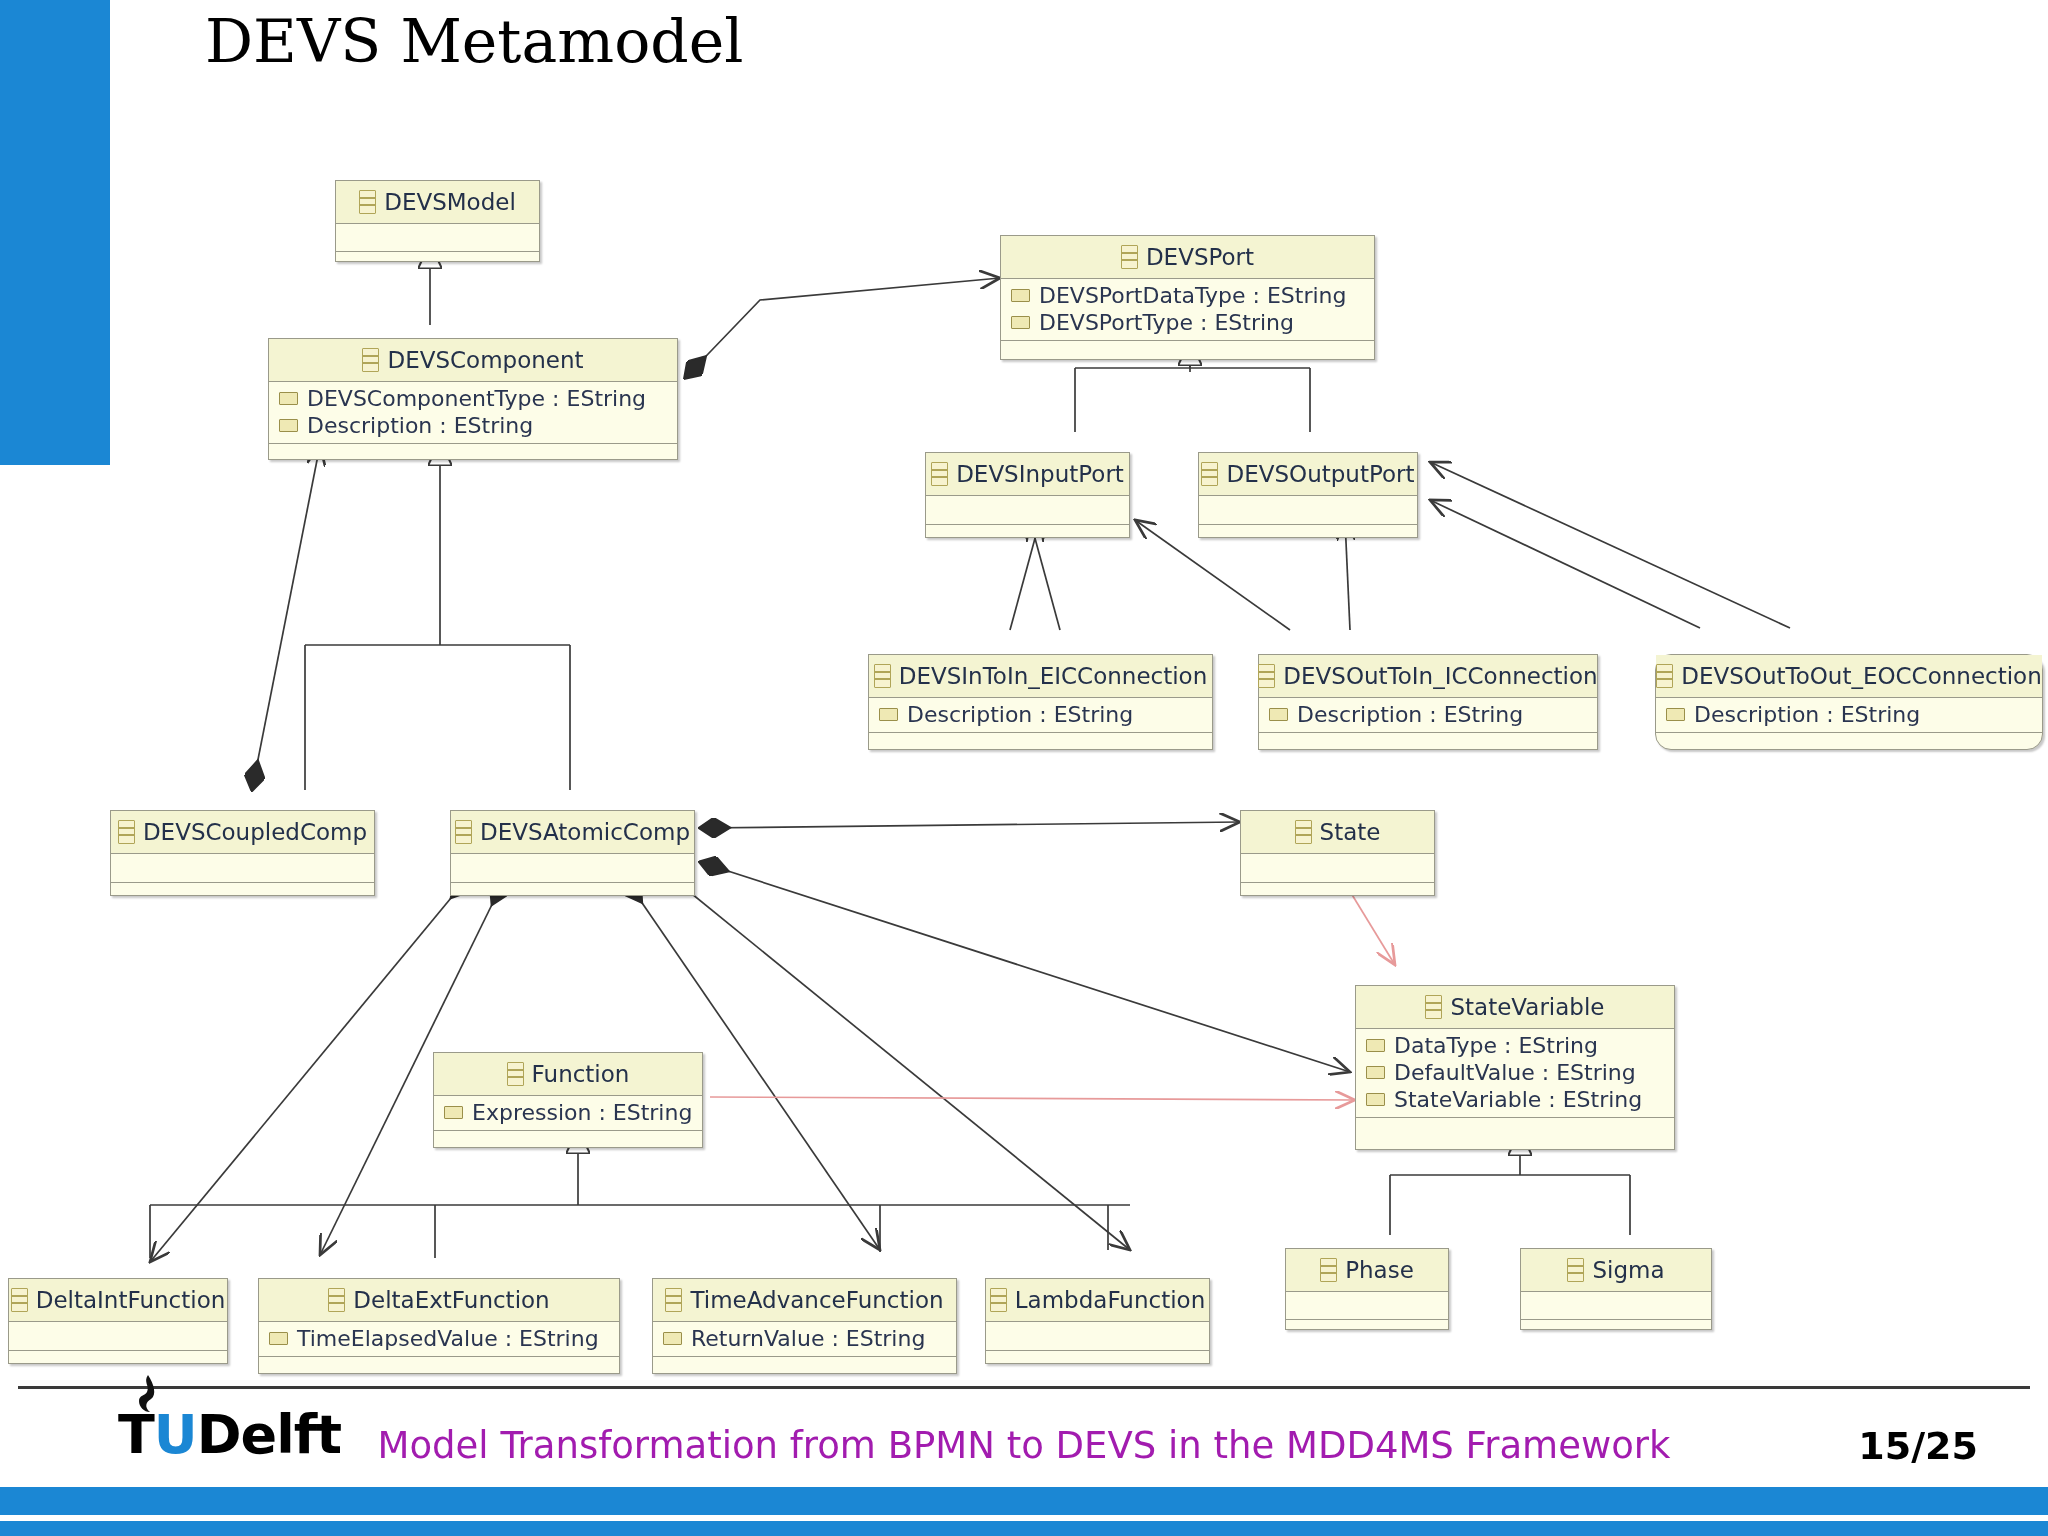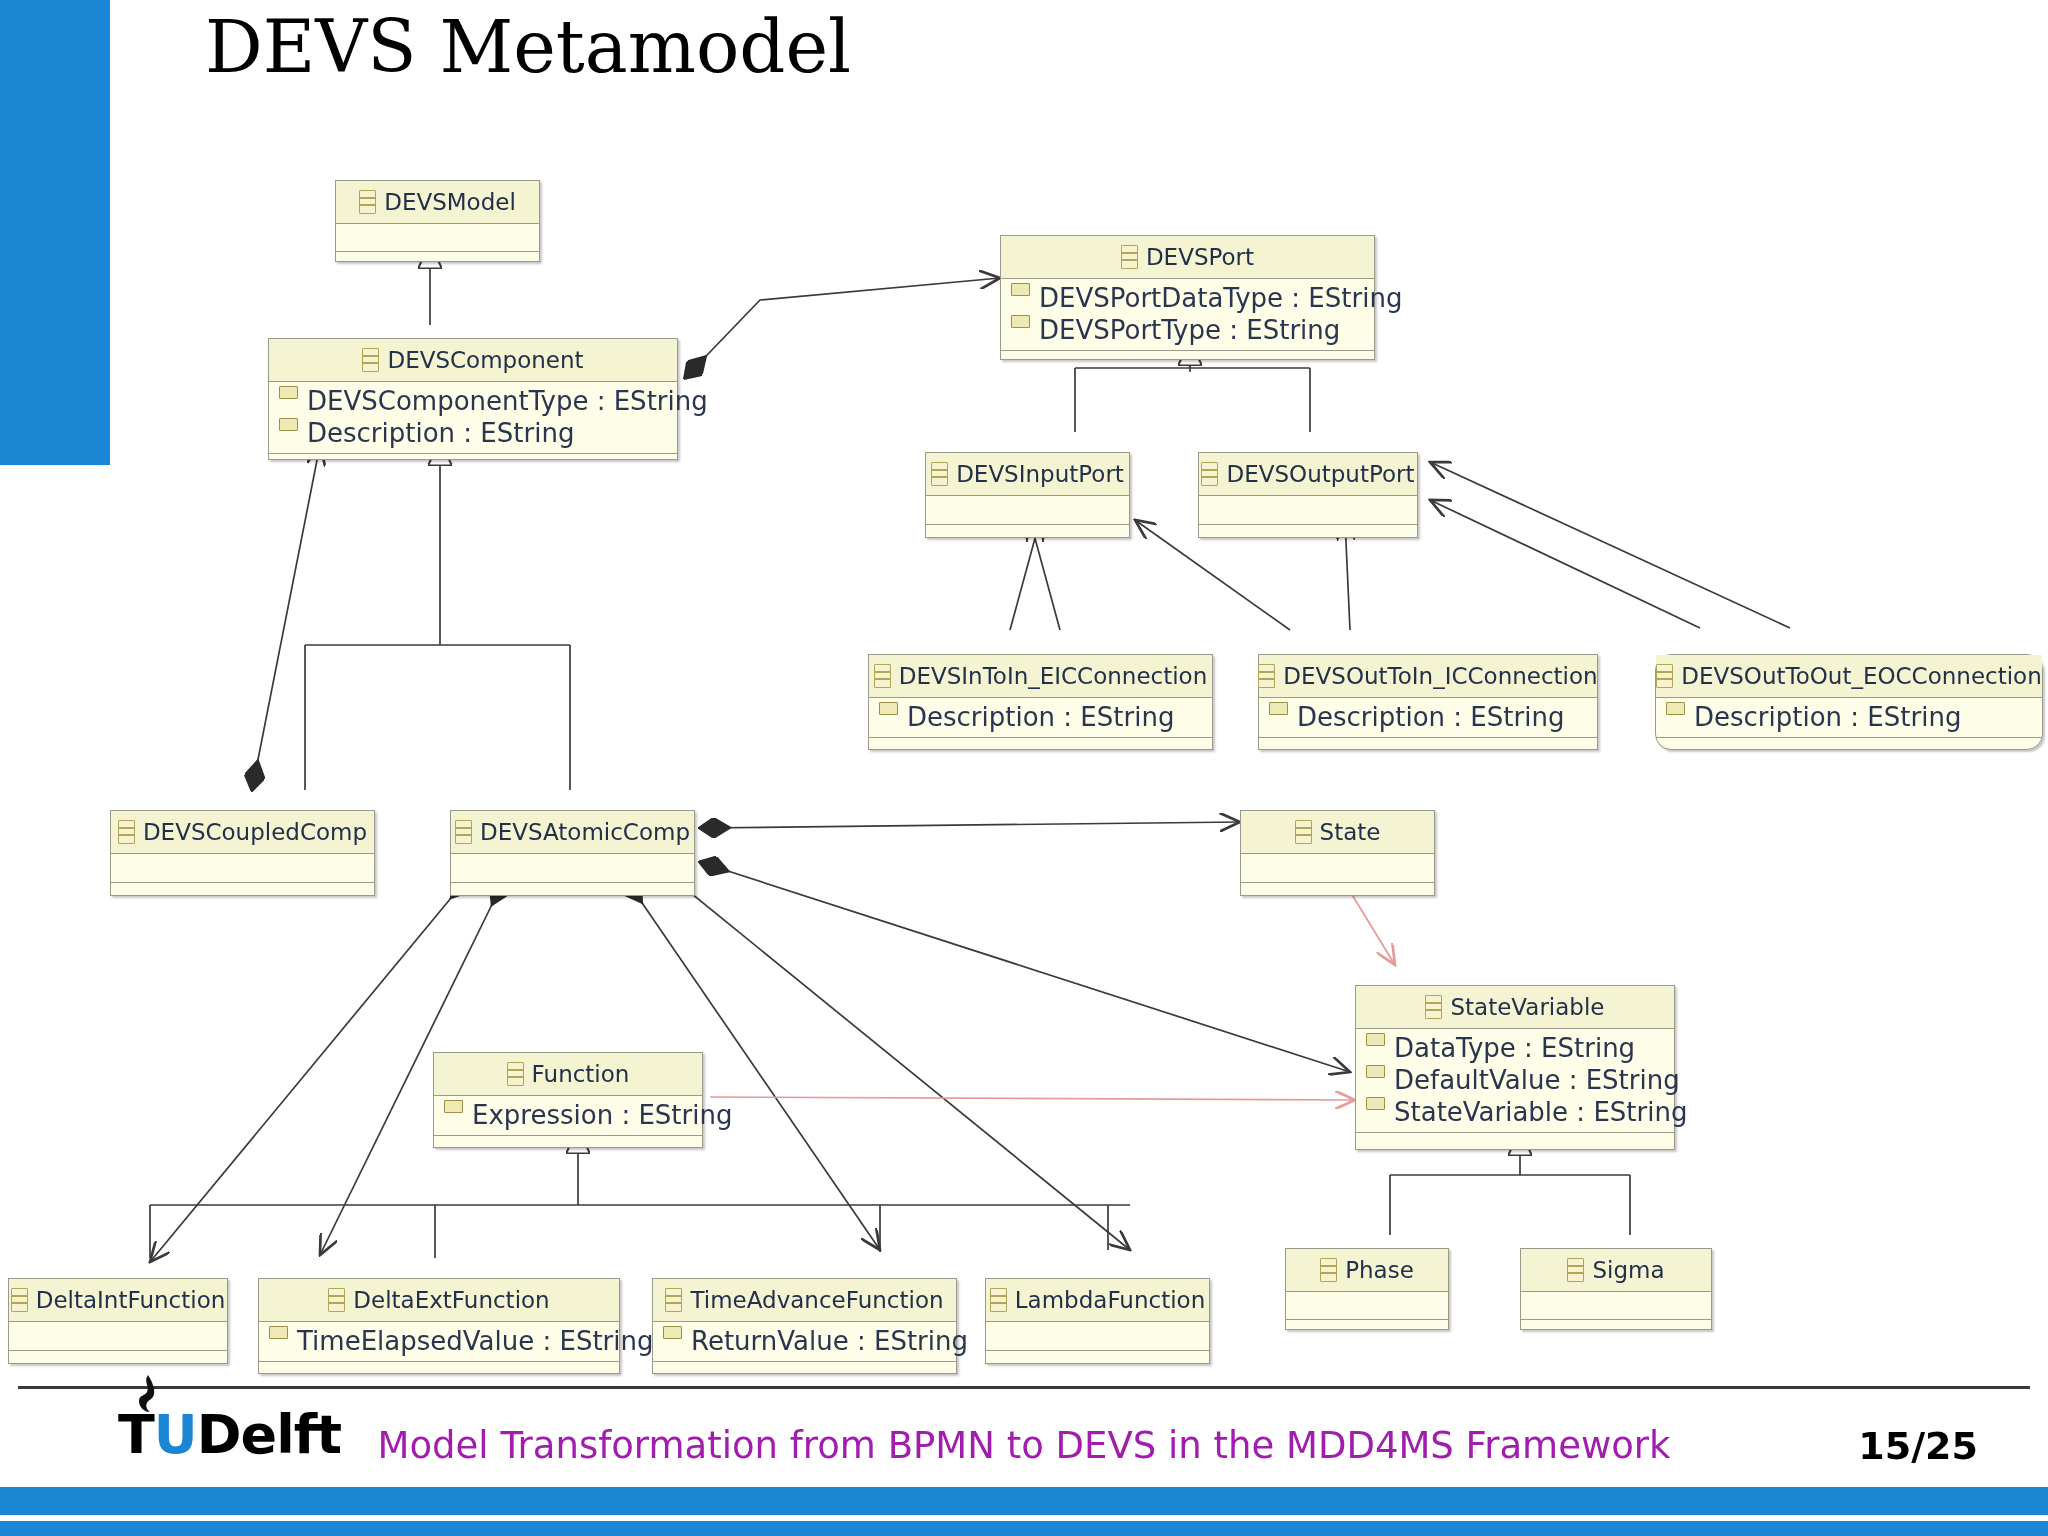--- a/index.html
+++ b/index.html
@@ -15,21 +15,21 @@
   
   .accent-bar{
     position:absolute;left:0;top:0;width:110px;height:465px;
     background:#1b87d4;
   }
 
   
   .slide-title{
     position:absolute;left:205px;top:10px;
     font-family:"DejaVu Serif", serif;
-    font-size:72px;line-height:1.05;
+    font-size:60px;line-height:1.05;
     color:#000;white-space:nowrap;
   }
 
   
   #wires{position:absolute;left:0;top:0;width:2048px;height:1390px;}
 
   
   .uml{
     position:absolute;
     box-sizing:border-box;
@@ -49,24 +49,24 @@
     padding:0 6px;
     white-space:nowrap;
   }
   .uml .hdr .nm{font-size:23px;color:#23304a;}
   .uml .attrs{
     border-bottom:1px solid #9a9a8a;
     padding:3px 0 4px 0;
     min-height:20px;
   }
   .uml .attr{
-    display:flex;gap:9px;
+    display:flex;align-items:center;gap:9px;
     padding:1px 6px 1px 10px;
     white-space:nowrap;
-    font-size:26px;color:#2a3550;
+    font-size:22px;color:#2a3550;
   }
   .uml .ops{min-height:22px;}
 
   
   .cls-ico{
     width:15px;height:22px;flex:0 0 15px;
     border:1.5px solid #b0a558;
     background:#f7f3cf;
     position:relative;
     border-radius:1px;

